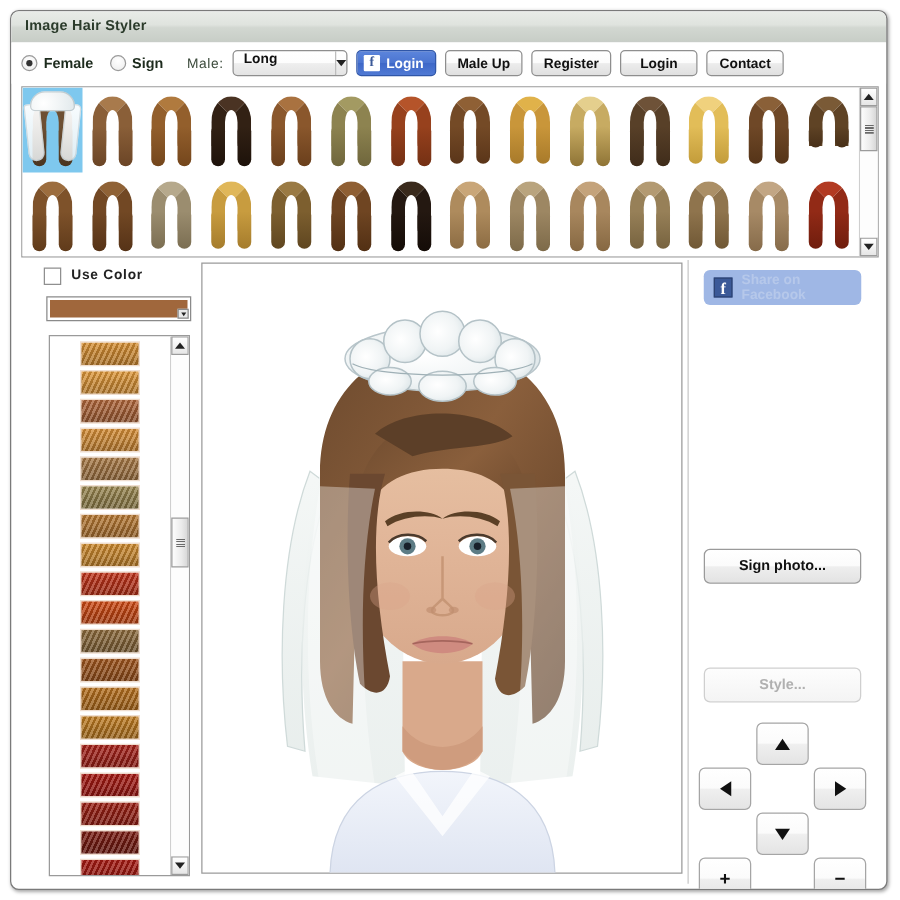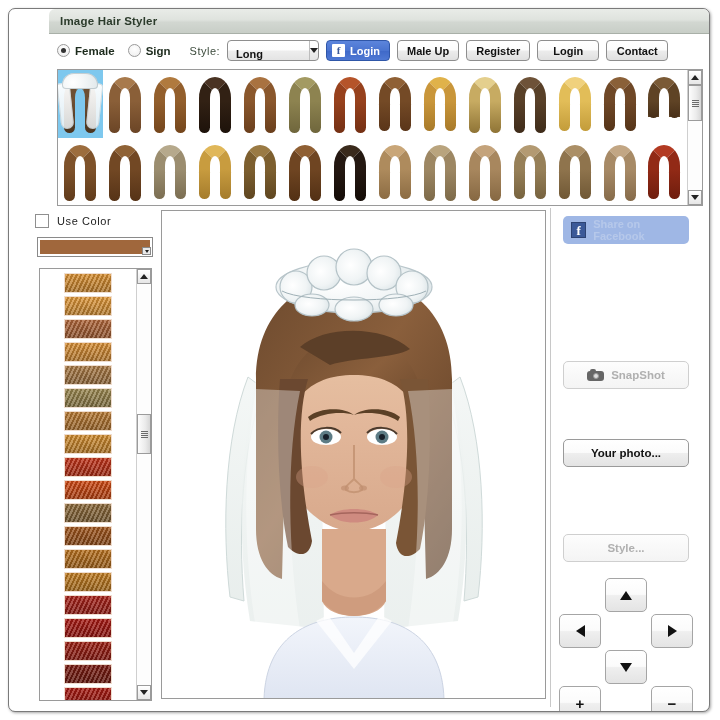--- a/index.html
+++ b/index.html
@@ -12,21 +12,20 @@
 
   
   #app-window{
     position:absolute;left:8px;top:8px;width:702px;height:704px;
     background:#ffffff;
     border:1px solid #7a7a7a;
     border-radius:7px;
     box-shadow:1px 1px 3px rgba(0,0,0,.35);
     box-sizing:border-box;
     overflow:hidden;
-    padding-left:40px;
   }
   #titlebar{
     height:24px;
     background:linear-gradient(to bottom,#e9ece8 0%,#dfe3de 45%,#d2d7d1 55%,#c8cec7 100%);
     border-bottom:1px solid #a9b0a8;
     border-top-left-radius:6px;border-top-right-radius:6px;
     display:flex;align-items:center;
   }
   #titlebar .title{
     margin-left:11px;
@@ -53,21 +52,21 @@
     content:"";position:absolute;left:3px;top:3px;width:5px;height:5px;
     border-radius:50%;background:#333;
   }
   .radio-wrap .lbl{font-size:11.5px;font-weight:bold;color:#1d2b1d;}
   #style-label{font-size:11px;color:#3b4a3b;margin:0 7px 0 6px;letter-spacing:.5px;}
 
   .combo{
     width:92px;height:21px;
     border:1px solid #8e8e8e;border-radius:4px;
     background:linear-gradient(to bottom,#ffffff 0%,#fdfdfd 48%,#eeeeee 52%,#e4e4e4 100%);
-    display:flex;align-items:flex-end;justify-content:space-between;
+    display:flex;align-items:flex-start;justify-content:space-between;
     box-sizing:border-box;position:relative;gap:46px;
   }
   .combo .val{font-size:11px;font-weight:bold;color:#111;padding-left:8px;}
   .combo .arrowbox{
     width:21px;height:19px;border-left:1px solid #bdbdbd;
     display:flex;align-items:center;justify-content:center;
   }
   .caret-down{
     width:0;height:0;border-left:4px solid transparent;border-right:4px solid transparent;
     border-top:5px solid #222;
@@ -170,21 +169,21 @@
   .tri-dn{width:0;height:0;border-left:4px solid transparent;border-right:4px solid transparent;border-top:5px solid #222;}
 
   
   #main{
     position:absolute;left:8px;top:199px;right:6px;bottom:4px;
     display:flex;
   }
 
   
   #left-col{width:140px;position:relative;}
-  .usecolor-row{display:flex;align-items:center;margin:6px 0 0 18px;}
+  .usecolor-row{display:flex;margin:6px 0 0 18px;font-weight:bold;}
   .chk{
     width:14px;height:14px;border:1px solid #8f8f8f;background:#fff;
     box-sizing:border-box;margin-right:8px;cursor:pointer;
   }
   .usecolor-row .lbl{font-size:11px;color:#222;letter-spacing:.6px;}
   #color-field{
     margin:9px 0 0 20px;width:116px;height:20px;
     border:1px solid #8a8a8a;background:#fff;box-sizing:border-box;
     position:relative;padding:2px;cursor:pointer;
   }
@@ -281,21 +280,21 @@
     <div class="radio-wrap">
       <div class="radio on"></div>
       <span class="lbl">Female</span>
     </div>
 
     <div class="radio-wrap">
       <div class="radio"></div>
       <span class="lbl">Sign</span>
     </div>
 
-    <span id="style-label">Style:</span>
+    <span id="style-label">Male:</span>
 
     <div class="combo">
       <span class="val">Long</span>
       <span class="arrowbox">
           <i class="caret-down"></i>
         </span>
     </div>
 
     <div class="tbtn fb">
       <span class="fb-glyph small">f</span>
@@ -676,32 +675,22 @@
     <div id="right-col">
 
       <div id="fb-share">
         <span class="fb-sq">
             <span>f</span>
           </span>
         <span class="lbl">Share on Facebook</span>
       </div>
 
 
-      <div class="rbtn disabled" style="top:153px;">
-        <span class="ico">
-          <span class="snap-ico">
-              <i class="bd"></i>
-              <i class="bump"></i>
-              <i class="lens"></i>
-            </span>
-        </span>
-        <span>SnapShot</span>
-      </div>
-
-      <div class="rbtn" style="top:231px;">Your photo...</div>
+
+      <div class="rbtn" style="top:231px;">Sign photo...</div>
       <div class="rbtn disabled" style="top:326px;">Style...</div>
 
       <div class="navbtn" style="left:54px;top:370px;">
           <i class="ar-up"></i>
         </div>
       <div class="navbtn" style="left:8px;top:406px;">
           <i class="ar-lf"></i>
         </div>
       <div class="navbtn" style="left:100px;top:406px;">
           <i class="ar-rt"></i>

